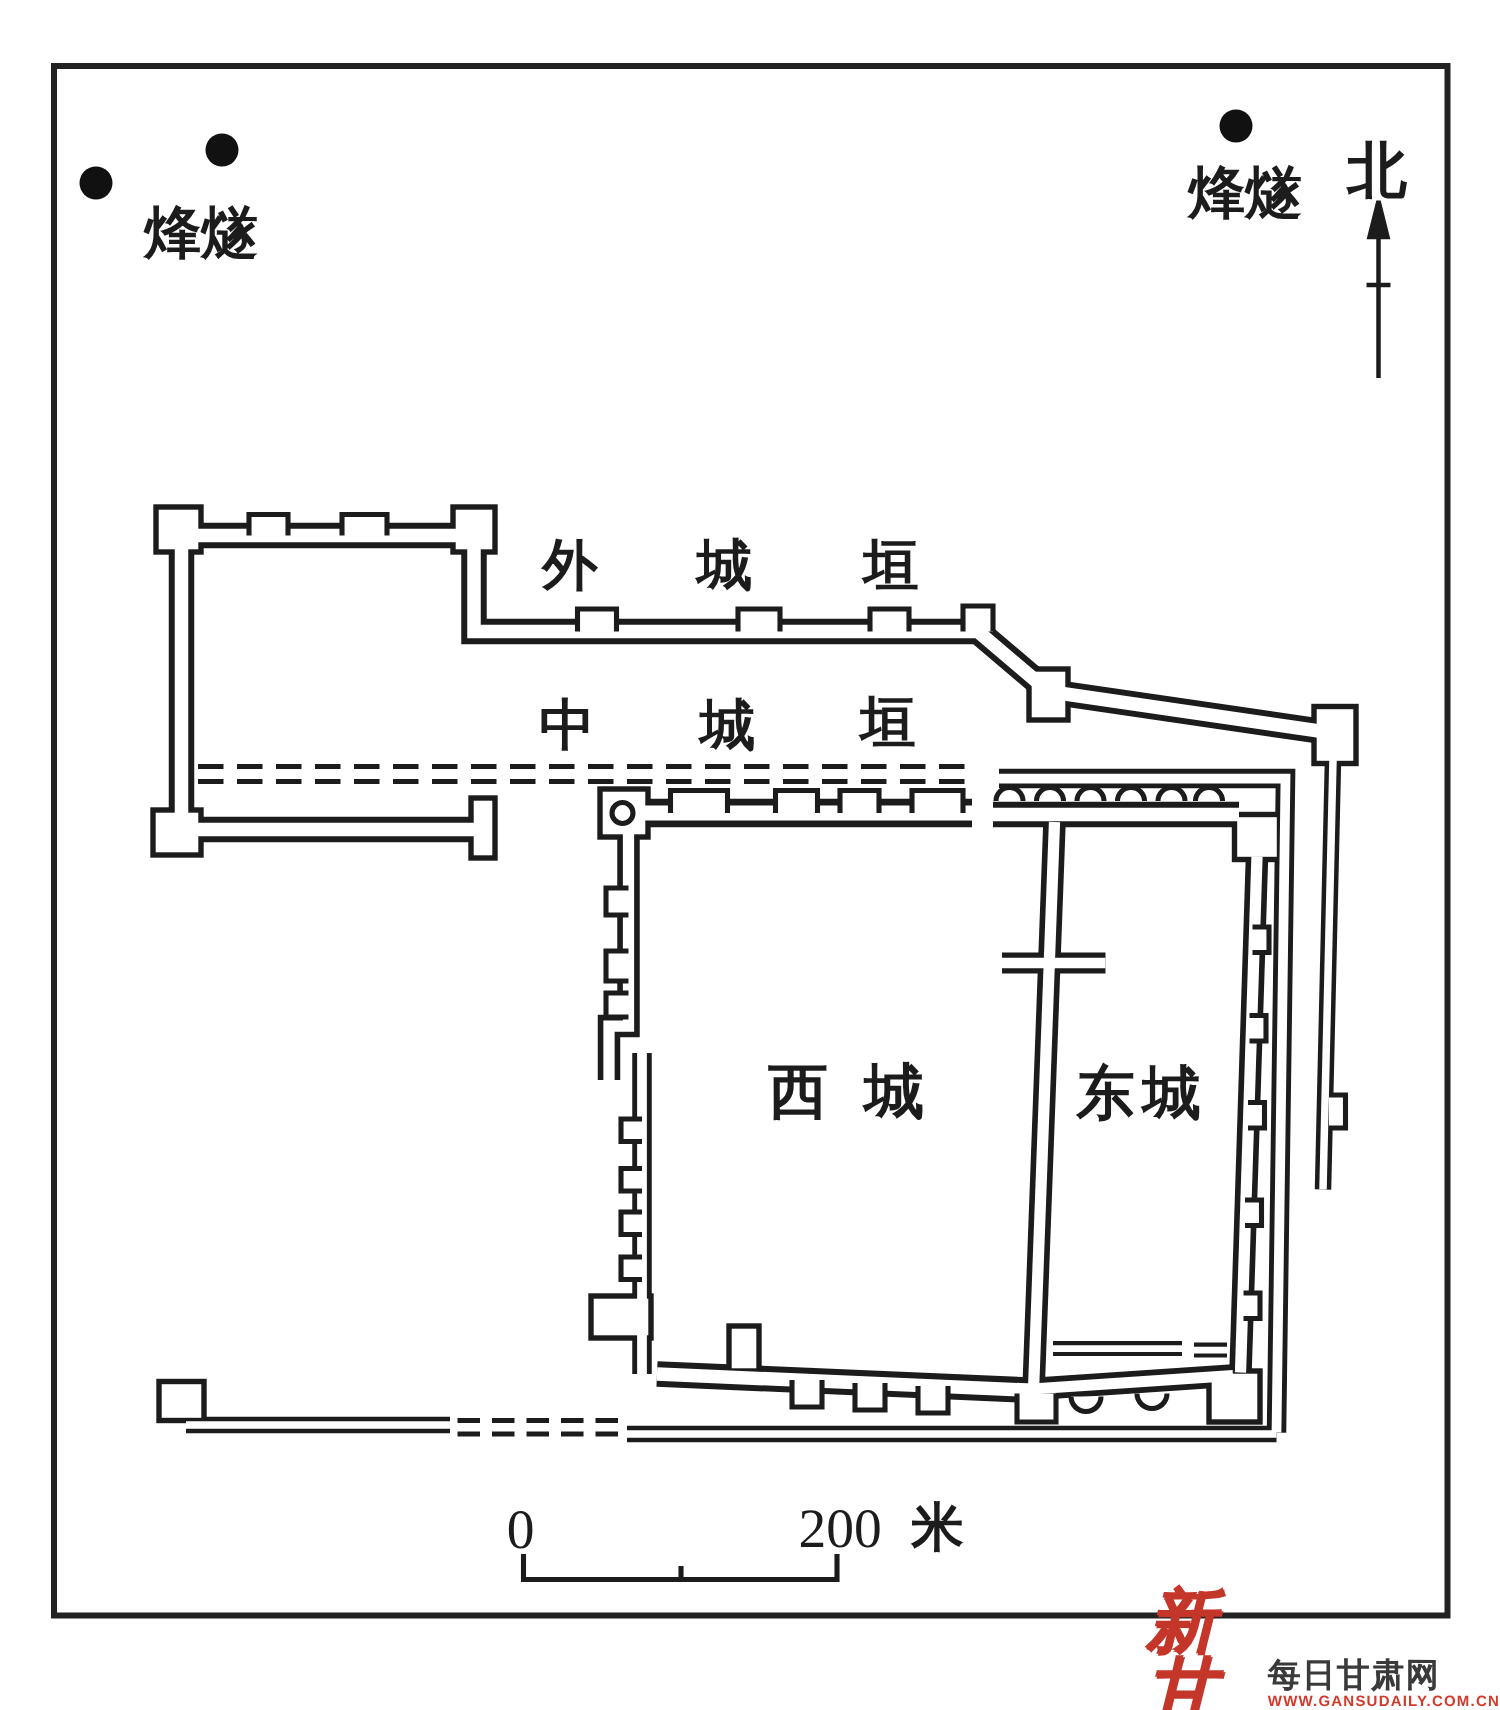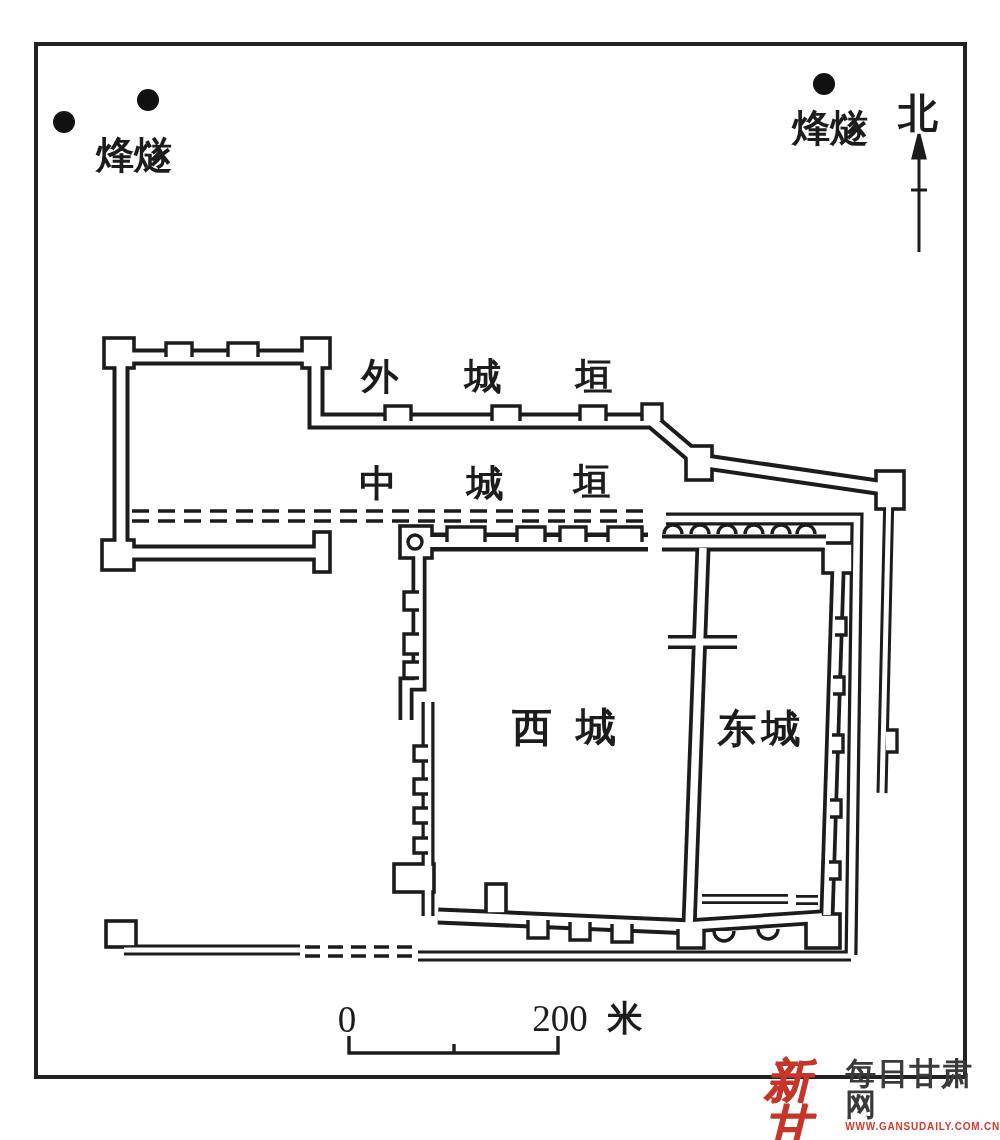--- a/index.html
+++ b/index.html
@@ -6,22 +6,22 @@
   #stage{position:relative;width:1000px;height:1140px;background:#ffffff;overflow:hidden;
          font-family:"Liberation Serif","DejaVu Serif",serif;}
   svg{position:absolute;left:0;top:0;}
   svg text{fill:#1c1c1c;font-family:"Liberation Serif","DejaVu Serif",serif;}
   .lbl{font-weight:600;}
   .watermark{position:absolute;left:764px;top:1058px;display:flex;align-items:flex-start;line-height:1;}
   .wm-brand{font-size:46px;font-weight:bold;font-style:italic;color:#c5362a;
             font-family:"Liberation Serif","DejaVu Serif",serif;letter-spacing:-3px;
             text-shadow:1px 1px 0 #c5362a;}
   .wm-col{margin-left:5px;display:flex;flex-direction:column;}
-  .wm-site{font-size:31px;font-weight:bold;color:#3a3a3a;letter-spacing:1px;
-           font-family:"Liberation Sans","DejaVu Sans",sans-serif;}
+  .wm-site{font-size:22px;font-weight:bold;color:#3a3a3a;letter-spacing:1px;
+           font-family:"Liberation Sans","DejaVu Sans",sans-serif;margin-top:48px;}
   .wm-url{font-size:10px;font-weight:bold;color:#d43a2b;letter-spacing:0.8px;margin-top:2px;
           font-family:"Liberation Sans","DejaVu Sans",sans-serif;text-align:center;}
 </style>
 </head>
 <body>
 
 <div id="stage">
   <svg width="1000" height="1140" viewBox="0 0 1000 1140">
 
     <rect x="36" y="44" width="929" height="1033" fill="none" stroke="#222222" stroke-width="4"></rect>

